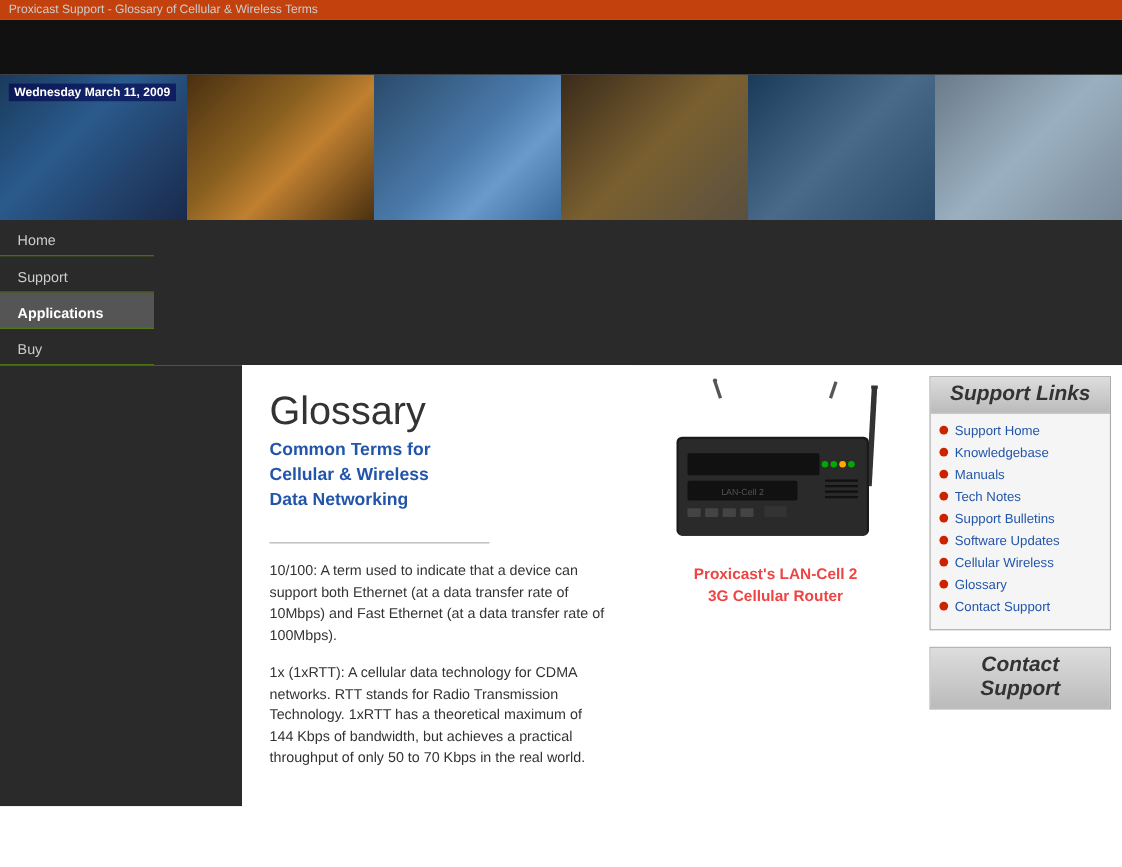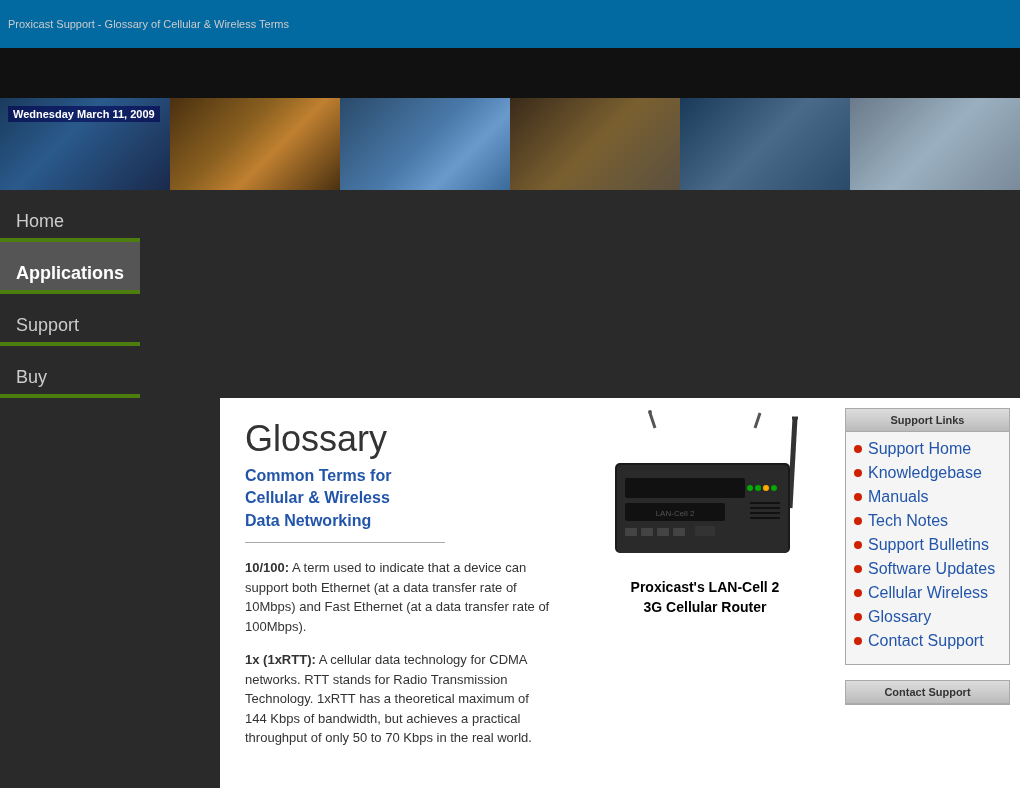--- a/index.html
+++ b/index.html
@@ -1,35 +1,35 @@
 <!DOCTYPE html>
 <html><head>
   <meta charset="utf-8">
   <style>
     * { margin: 0; padding: 0; box-sizing: border-box; }
     body { font-family: Arial, Helvetica, sans-serif; font-size: 13px; color: #333; background: #fff; width: 1020px; }
 
     
     #titlebar {
-      background: #0369a1;
+      background: #c2410c;
       color: #ccc;
       font-size: 11px;
-      padding: 18px 8px;
+      padding: 3px 8px;
     }
 
     
     #top-banner {
       background: #111;
       height: 50px;
     }
 
     
     #hero {
       width: 100%;
-      height: 92px;
+      height: 132px;
       background: #404040;
       position: relative;
       overflow: hidden;
       display: flex;
     }
     #hero-date {
       position: absolute;
       top: 8px;
       left: 8px;
       color: #fff;
@@ -51,26 +51,26 @@
     .hero-seg6 { background: linear-gradient(135deg, #6a7a8a 0%, #9ab0c0 50%, #7a8a9a 100%); }
 
     
     #nav {
       background: #2a2a2a;
       width: 100%;
     }
     .nav-item {
       display: block;
       width: 140px;
-      padding: 21px 0 6px 16px;
+      padding: 11px 0 6px 16px;
       color: #ccc;
-      font-size: 18px;
+      font-size: 13px;
       text-decoration: none;
       cursor: pointer;
-      border-bottom: 4px solid #4d7c0f;
+      border-bottom: 1px solid #4d7c0f;
     }
     .nav-item.nav-applications { background: #555; color: #fff; font-weight: bold; }
 
     
     #main-layout {
       display: flex;
       background: #fff;
     }
 
     
@@ -93,60 +93,60 @@
       font-weight: normal;
       color: #333;
       margin-bottom: 5px;
     }
 
     #content .subtitle {
       color: #2255aa;
       font-size: 16px;
       font-weight: bold;
       line-height: 1.4;
-      margin-bottom: 10px;
+      margin-bottom: 27px;
     }
 
     #content hr {
       border: none;
       border-top: 1px solid #aaa;
       margin: 10px 0 15px 0;
       width: 200px;
     }
 
     .gloss-entry {
       margin-bottom: 14px;
       font-size: 13px;
       line-height: 1.5;
       max-width: 460px;
     }
 
     .gloss-term {
-      font-weight: bold;
+      font-weight: normal;
     }
 
     
     #router-area {
       width: 260px;
       min-width: 260px;
       text-align: center;
       padding: 10px;
     }
 
     #router-img {
       width: 220px;
       height: 160px;
       margin: 0 auto 10px auto;
       position: relative;
       text-decoration: underline;
     }
 
     
     .router-caption {
-      color: #000000;
+      color: #ef4444;
       font-size: 14px;
       font-weight: bold;
       line-height: 1.4;
       text-align: center;
     }
 
     
     #right-sidebar {
       width: 185px;
       min-width: 185px;
@@ -156,23 +156,24 @@
     .support-box {
       border: 1px solid #aaa;
       background: #f5f5f5;
       margin-bottom: 15px;
     }
 
     .support-box-title {
       background: linear-gradient(to bottom, #ddd, #bbb);
       padding: 5px 10px;
       font-weight: bold;
-      font-size: 11px;
+      font-size: 19px;
       text-align: center;
       border-bottom: 1px solid #aaa;
+      font-style: italic;
     }
 
     .support-box-body {
       padding: 8px 8px;
     }
 
     .support-link-item {
       display: flex;
       align-items: center;
       margin-bottom: 6px;
@@ -184,21 +185,21 @@
       height: 8px;
       background: #cc2200;
       border-radius: 50%;
       margin-right: 6px;
       flex-shrink: 0;
     }
 
     .support-link {
       color: #2255aa;
       text-decoration: none;
-      font-size: 16px;
+      font-size: 12px;
     }
 
     .contact-support-box {
       border: 1px solid #aaa;
       background: #f5f5f5;
     }
     .contact-support-box .support-box-title {
       background: linear-gradient(to bottom, #ddd, #bbb);
     }
     .contact-text {
@@ -227,22 +228,22 @@
   <div class="hero-segment hero-seg1"></div>
   <div class="hero-segment hero-seg2"></div>
   <div class="hero-segment hero-seg3"></div>
   <div class="hero-segment hero-seg4"></div>
   <div class="hero-segment hero-seg5"></div>
   <div class="hero-segment hero-seg6"></div>
 </div>
 
 <div id="nav">
   <a class="nav-item">Home</a>
+  <a class="nav-item">Support</a>
   <a class="nav-item nav-applications">Applications</a>
-  <a class="nav-item">Support</a>
   <a class="nav-item">Buy</a>
 </div>
 
 <div id="main-layout">
 
   <div id="left-sidebar"></div>
 
   <div id="content-wrapper">
 
     <div id="content">

